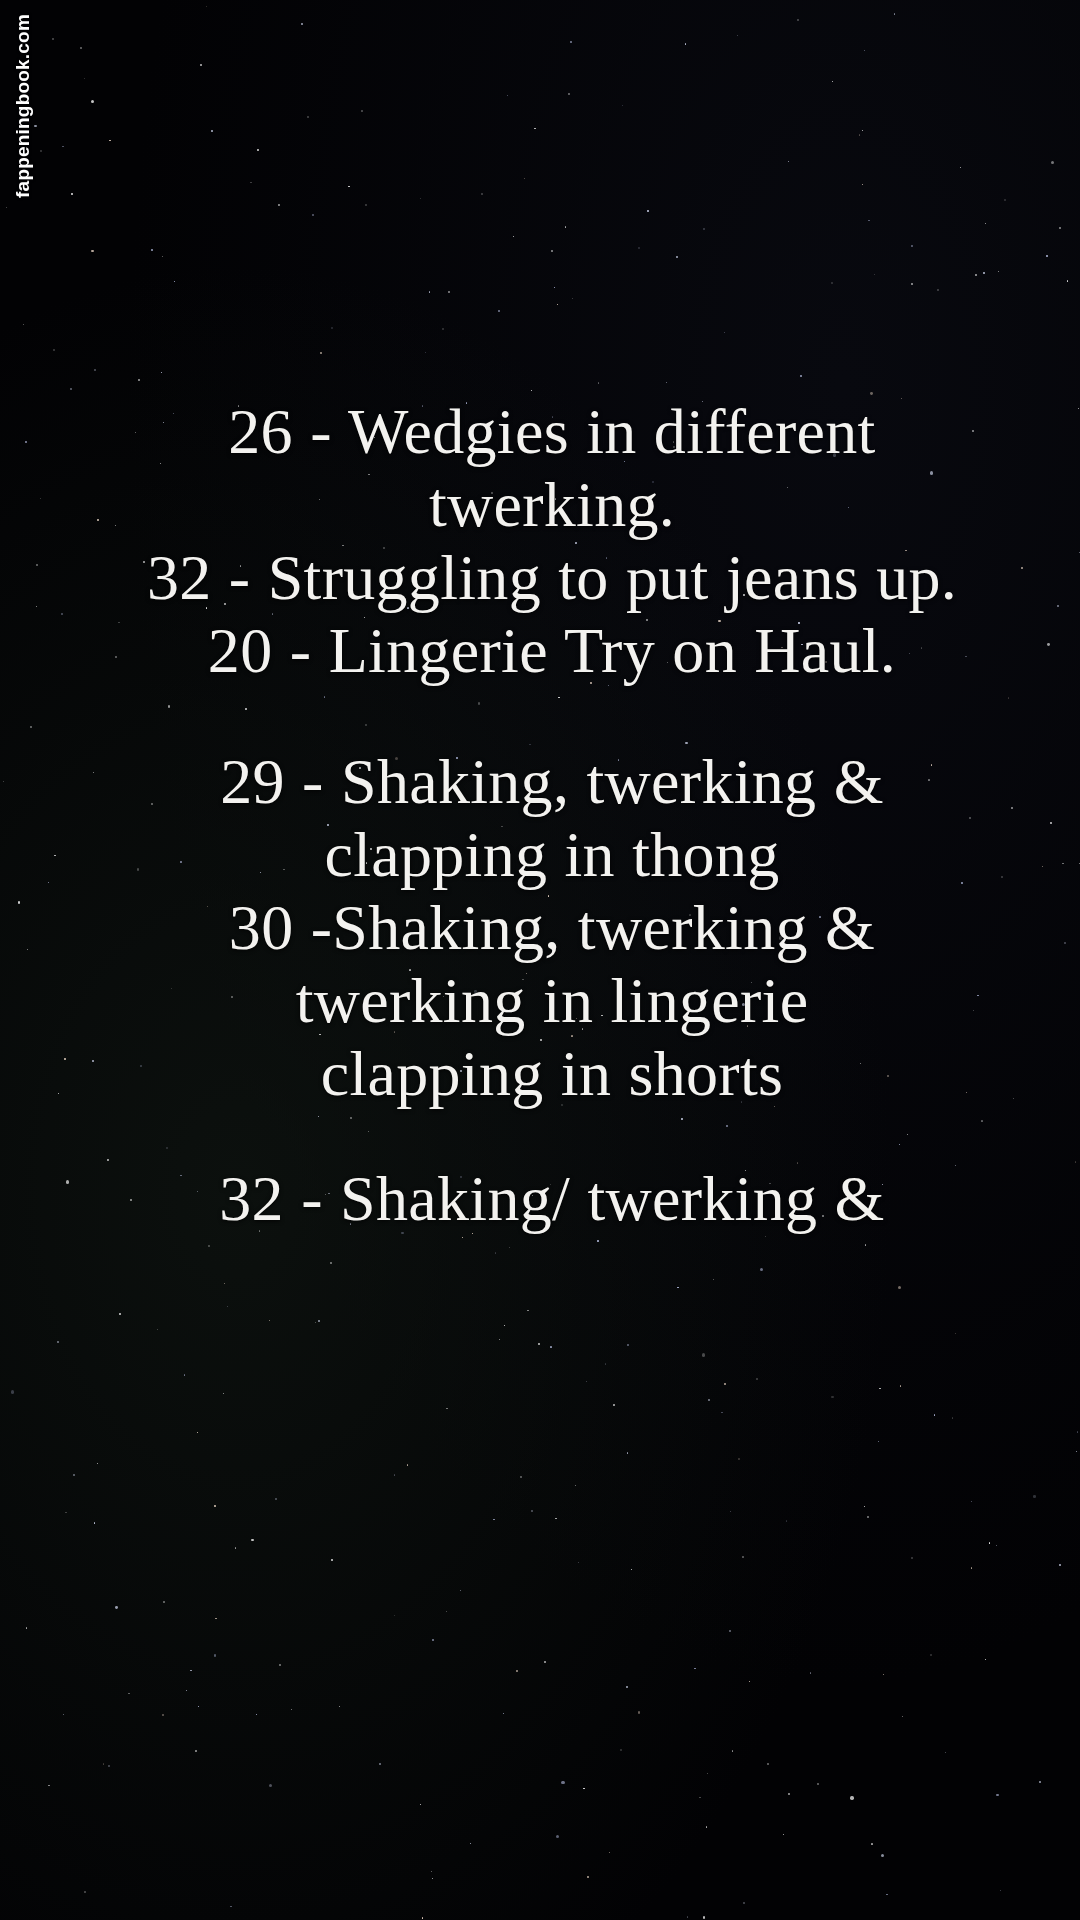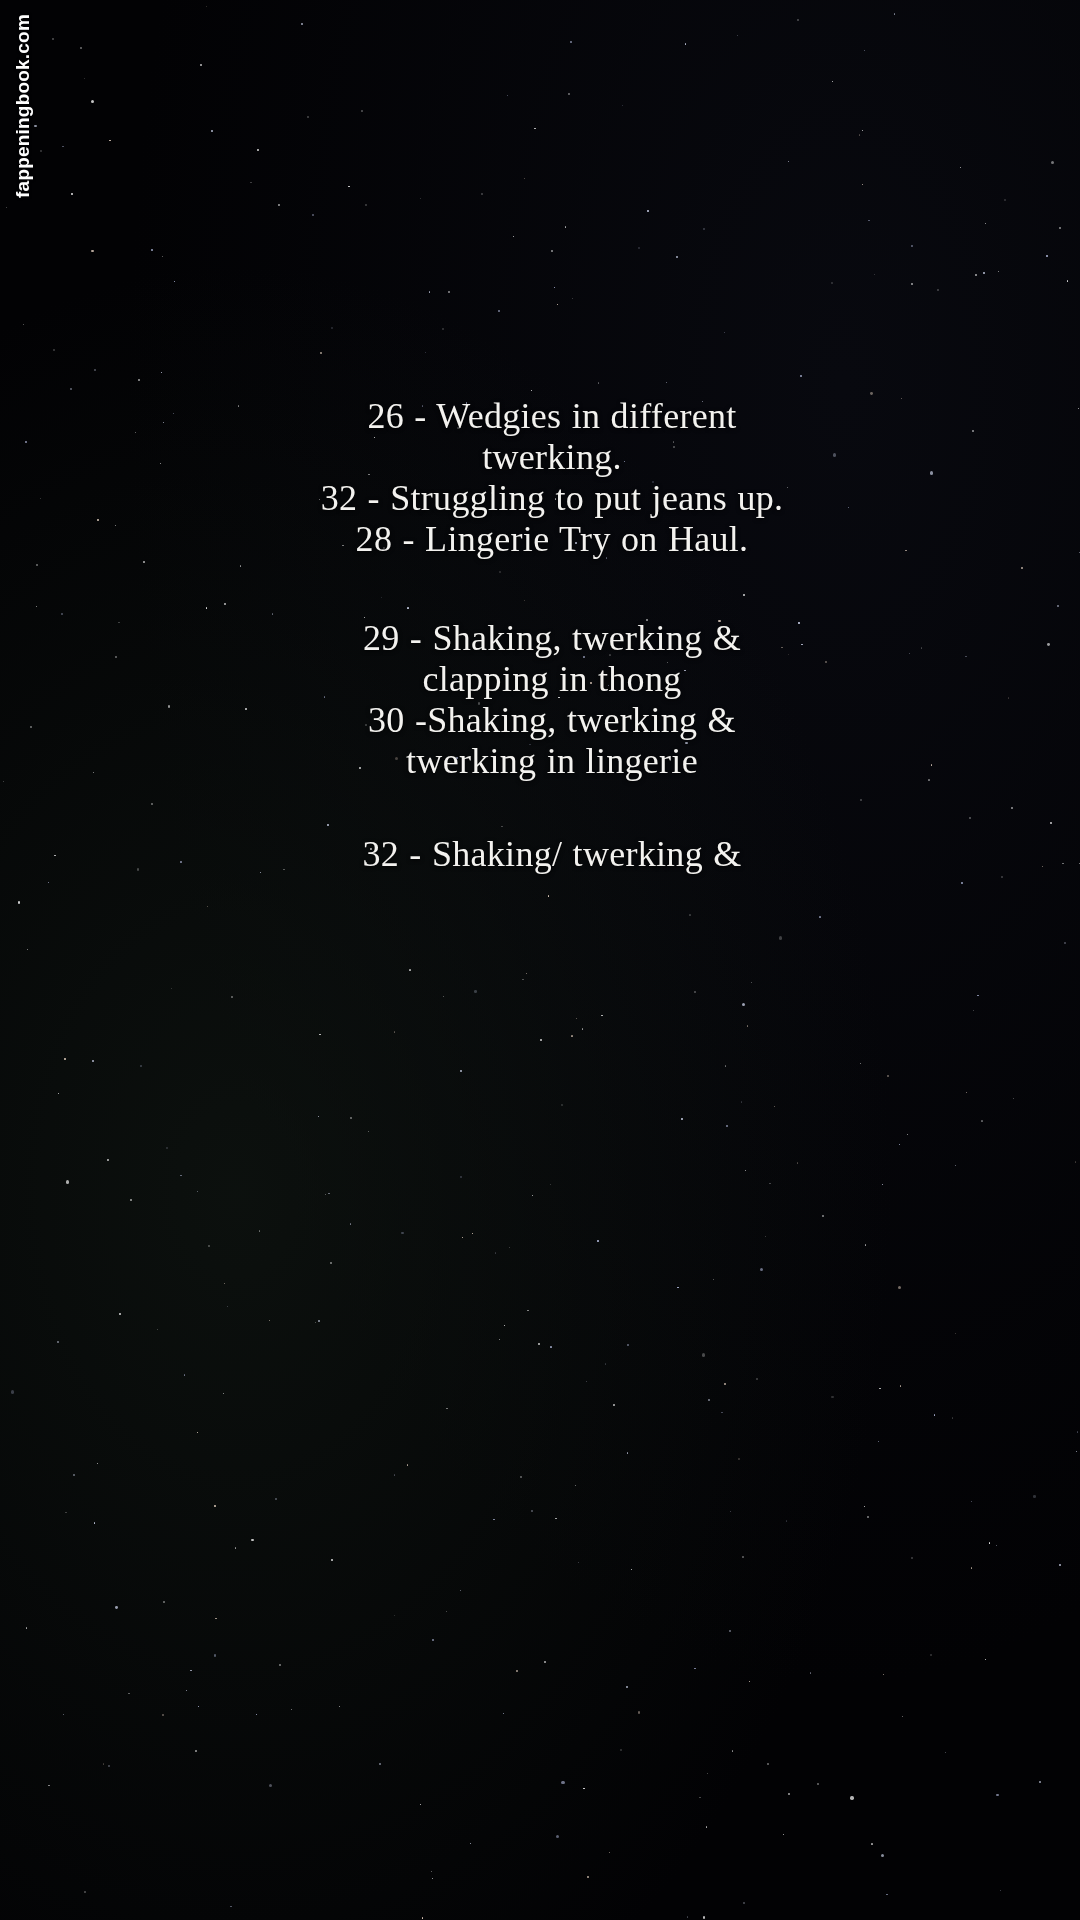--- a/index.html
+++ b/index.html
@@ -59,21 +59,21 @@
   .list-wrap {
     position: absolute;
     left: 0;
     right: 0;
     top: 396px;
     padding: 0 34px 0 58px;
     text-align: center;
   }
   .line {
     color: #f3f2ef;
-    font-size: 36px;
+    font-size: 64px;
     line-height: 1.14;
     letter-spacing: 0.3px;
     text-shadow: 0 1px 4px rgba(0,0,0,0.85);
     word-spacing: 1px;
   }
   .gap {
     height: 58px;
   }
   .gap-sm {
     height: 52px;
@@ -510,30 +510,31 @@
   <div class="watermark">
     <span>fappeningbook.com</span>
   </div>
 
   <div class="list-wrap">
 
     <div>
       <div class="line">26 - Wedgies in different</div>
       <div class="line">twerking.</div>
       <div class="line">32 - Struggling to put jeans up.</div>
-      <div class="line">28 - Lingerie Try on Haul.</div>
+      <div class="line">20 - Lingerie Try on Haul.</div>
     </div>
 
     <div class="gap"></div>
 
     <div>
       <div class="line">29 - Shaking, twerking &amp;</div>
       <div class="line">clapping in thong</div>
       <div class="line">30 -Shaking, twerking &amp;</div>
       <div class="line">twerking in lingerie</div>
+      <div class="line">clapping in shorts</div>
     </div>
 
     <div class="gap-sm"></div>
 
     <div>
       <div class="line">32 - Shaking/ twerking &amp;</div>
     </div>
 
     <div class="gap-sm"></div>
 

